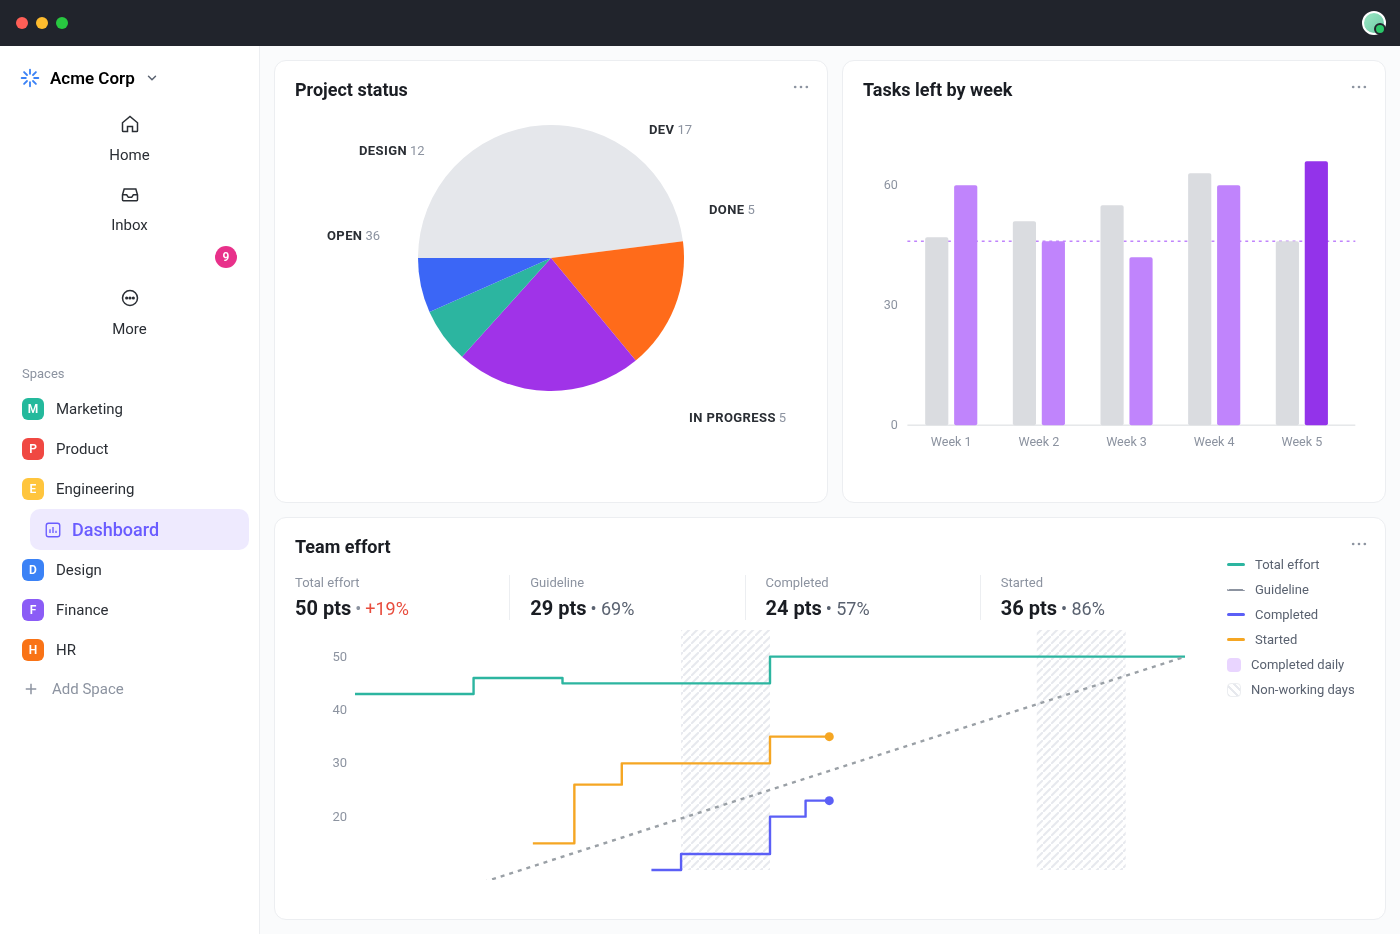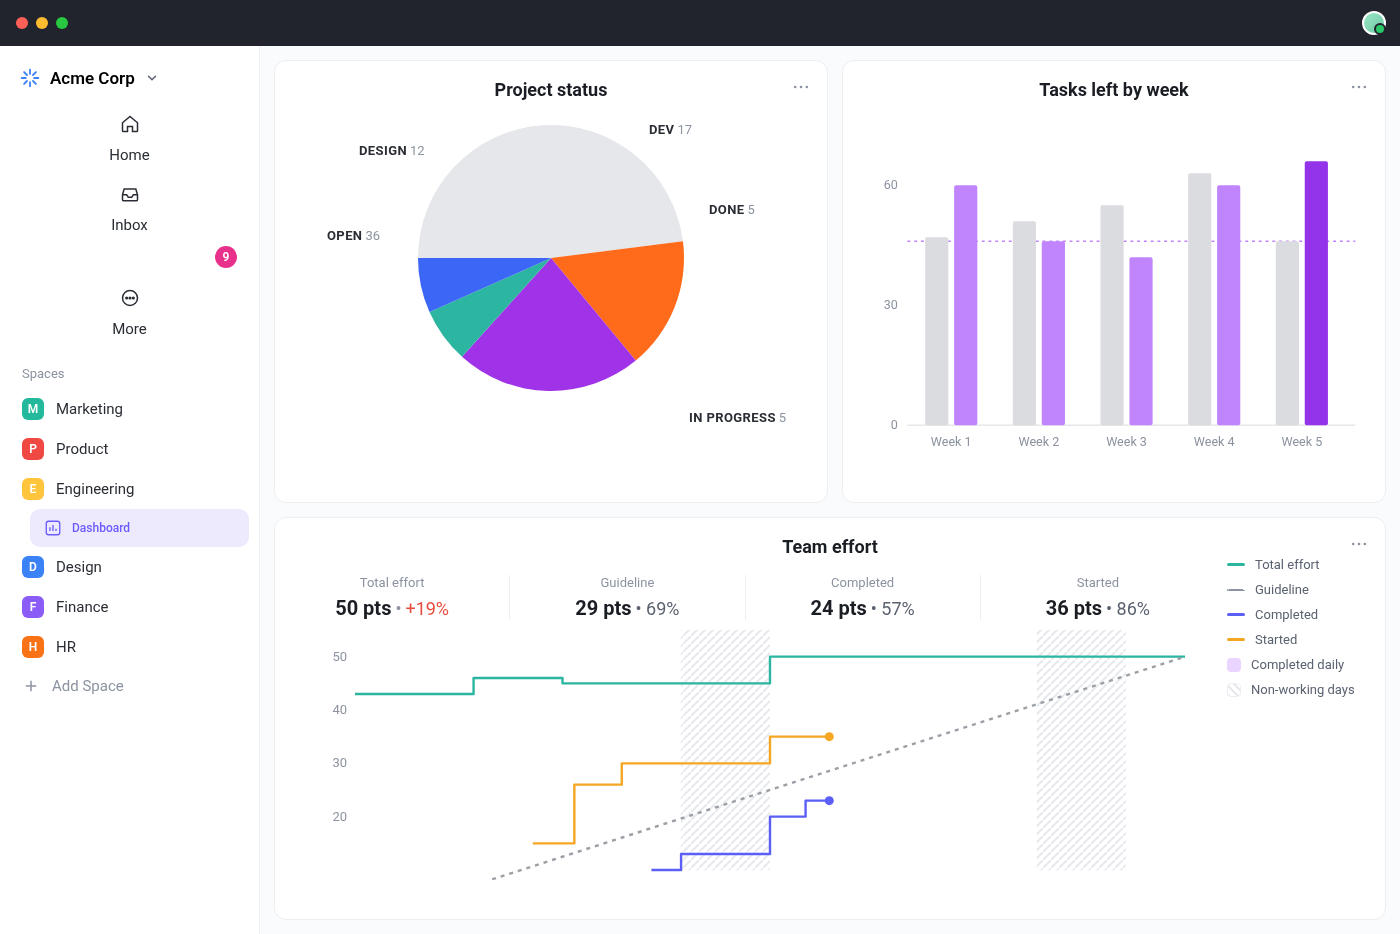--- a/index.html
+++ b/index.html
@@ -71,31 +71,31 @@
   font-size:15px;color:#2a2e34;cursor:pointer;
 }
 .space-chip{
   width:22px;height:22px;border-radius:6px;
   display:flex;align-items:center;justify-content:center;
   color:#fff;font-size:12px;font-weight:600;
 }
 .sub-item{
   display:flex;align-items:center;gap:10px;
   margin-left:20px;padding:10px 14px;border-radius:10px;
-  background:#EEEAFE;color:#6A5CFF;font-size:12px;font-weight:500;
+  background:#EEEAFE;color:#6A5CFF;font-size:18px;font-weight:500;
 }
 .sub-item svg{width:18px;height:18px;}
 .add-space{
   display:flex;align-items:center;gap:12px;
   padding:10px 12px;color:#8c93a0;font-size:15px;cursor:pointer;
 }
 .add-space svg{width:18px;height:18px;}
 .main{
   flex:1; background:#fafbfc; padding:14px; overflow:hidden;
-  display:flex;flex-direction:column;gap:14px;text-align:center;
+  display:flex;flex-direction:column;gap:14px;
 }
 .row{display:flex;gap:14px;}
 .card{
   background:#fff;border:1px solid #eceef1;border-radius:12px;
   padding:18px 20px;flex:1;position:relative;
 }
 .card-title{font-size:18px;font-weight:700;color:#1a1d23;}
 .more{position:absolute;right:16px;top:16px;color:#8c93a0;cursor:pointer;}
 .more svg{width:20px;height:20px;}
 .pie-wrap{display:flex;justify-content:center;margin-top:18px;position:relative;height:360px;}

